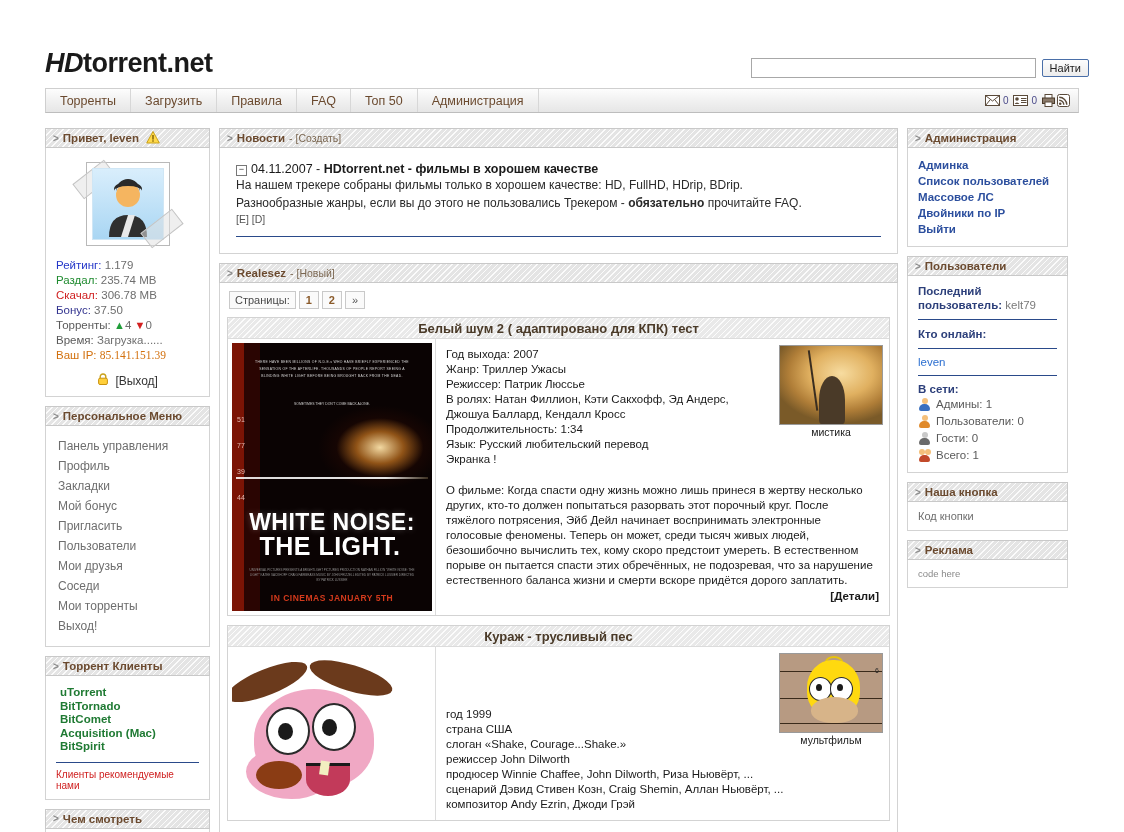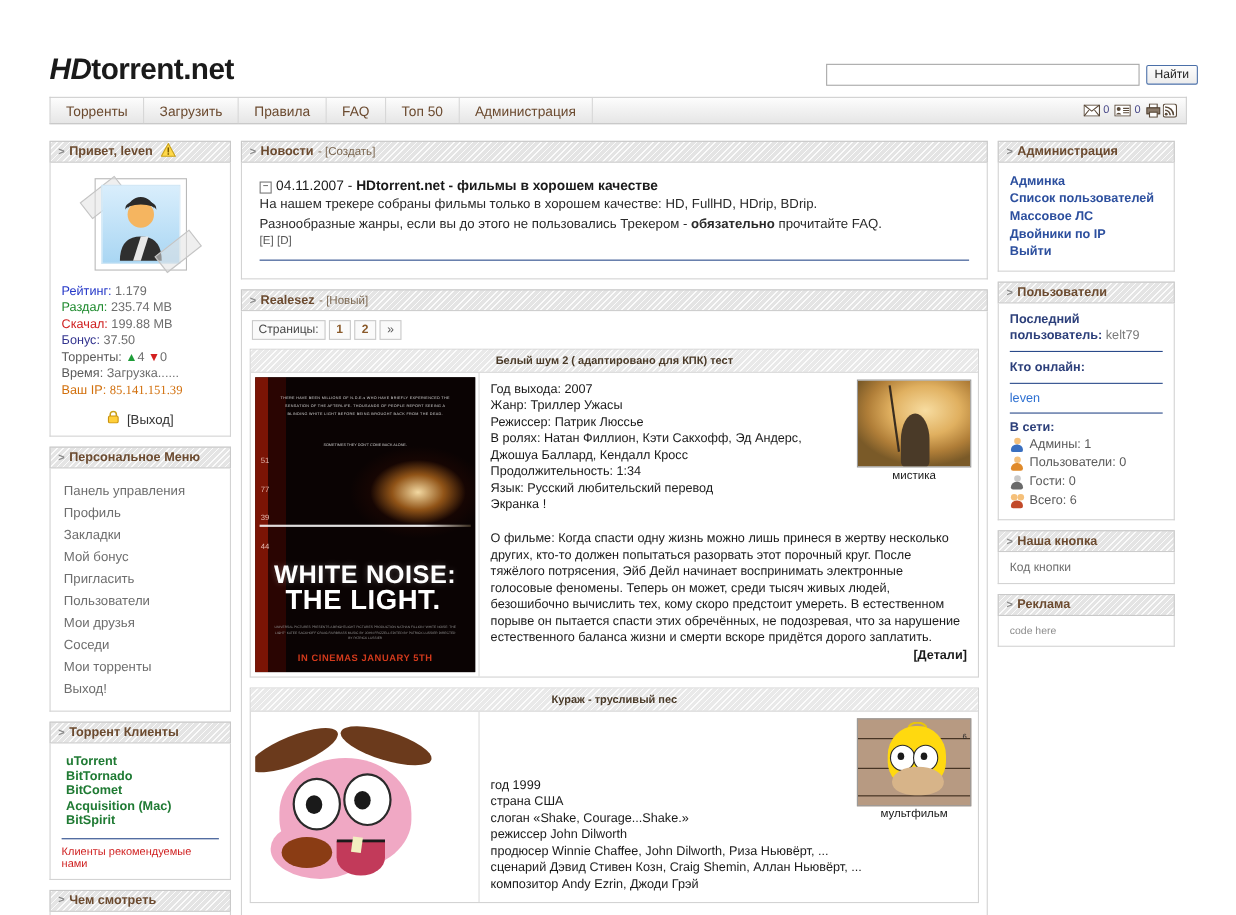--- a/index.html
+++ b/index.html
@@ -211,21 +211,21 @@
   .pager .pg.nxt { color: #555; font-weight: normal; }
 
   .rel-card { border: 1px solid #d3d3d3; background: #fff; margin-bottom: 9px; }
   .rel-title {
     height: 20px;
     background-color: #e9e9e9;
     background-image: repeating-linear-gradient(
         135deg, rgba(255,255,255,0.85) 0 1px, rgba(0,0,0,0) 1px 4px);
     border-bottom: 1px solid #dcdcdc;
     display: flex; align-items: center; justify-content: center;
-    font-size: 10px; font-weight: bold; color: #4a3a28;
+    font-size: 13px; font-weight: bold; color: #4a3a28;
   }
   .rel-inner { display: flex; align-items: stretch; }
   .rel-poster-cell {
     width: 208px; flex: none;
     border-right: 1px solid #dcdcdc;
     padding: 4px;
     box-sizing: border-box;
   }
   .rel-main { flex: 1; padding: 8px 10px 8px 10px; position: relative; min-width: 0; }
   .rel-meta { font-size: 11.5px; line-height: 15px; color: #1a1a1a; }
@@ -491,21 +491,21 @@
             <div>
               <span class="k k-rating">Рейтинг:</span>
               <span class="v">1.179</span>
             </div>
             <div>
               <span class="k k-up">Раздал:</span>
               <span class="v">235.74 MB</span>
             </div>
             <div>
               <span class="k k-down">Скачал:</span>
-              <span class="v">199.88 MB</span>
+              <span class="v">306.78 MB</span>
             </div>
             <div>
               <span class="k k-bonus">Бонус:</span>
               <span class="v">37.50</span>
             </div>
             <div>
               <span class="k k-torr">Торренты:</span>
               <span class="up-tri">▲</span><span class="v">4</span>
               <span class="down-tri">▼</span><span class="v">0</span>
             </div>
@@ -761,21 +761,21 @@
                 <span class="bd2" style="background:#6a6a6a"></span>
               </span>
             <span>Гости: 0</span>
           </div>
           <div class="net-line">
             <span class="p-ico">
                 <span class="hd2" style="background:#f5c07a;left:1px"></span>
                 <span class="hd2" style="background:#f5c07a;left:7px"></span>
                 <span class="bd2" style="background:#c24a2a"></span>
               </span>
-            <span>Всего: 6</span>
+            <span>Всего: 1</span>
           </div>
         </div>
       </div>
 
       <div class="panel">
         <div class="panel-head">
           <span class="arrow">&gt;</span>
           <span>Наша кнопка</span>
         </div>
         <div class="panel-body">

